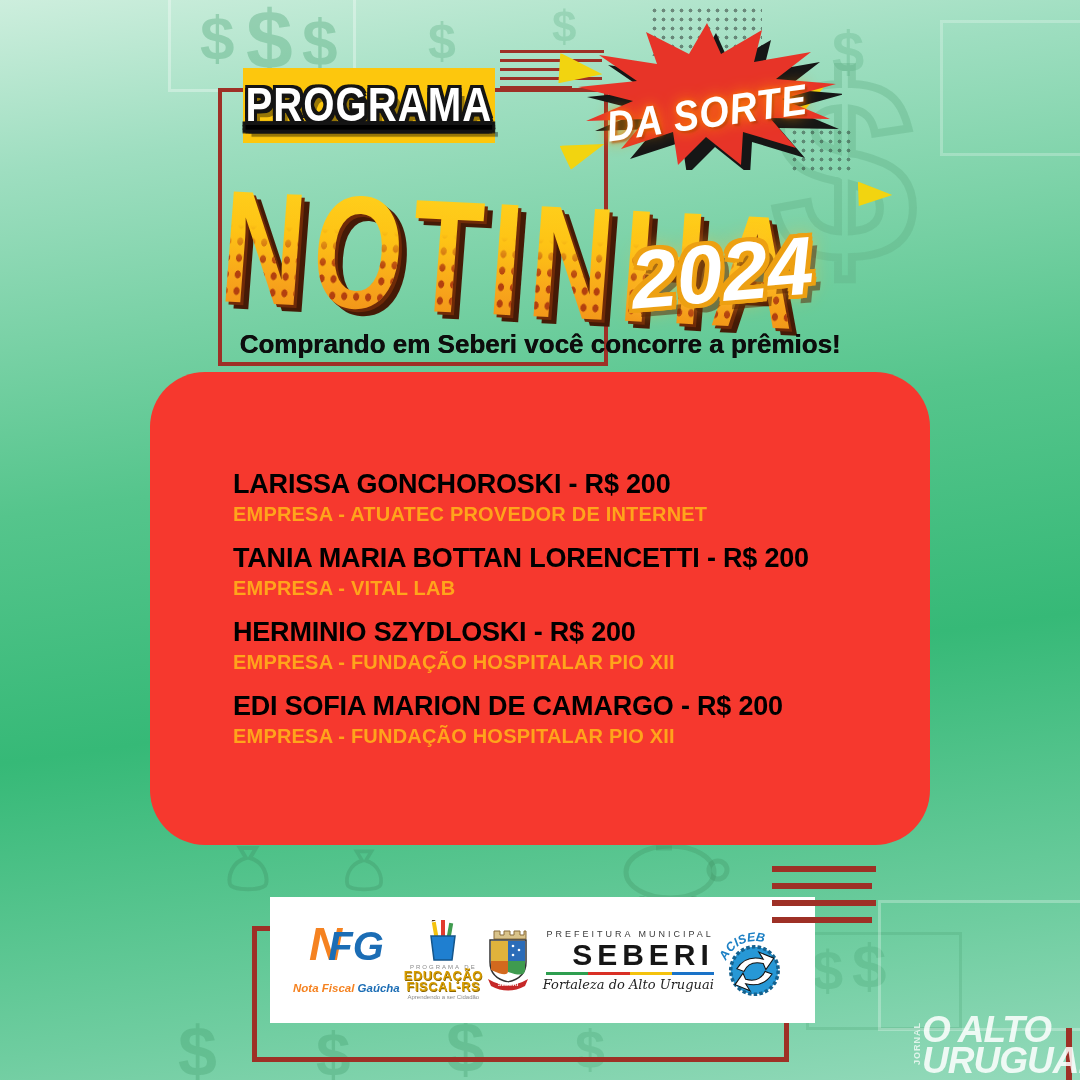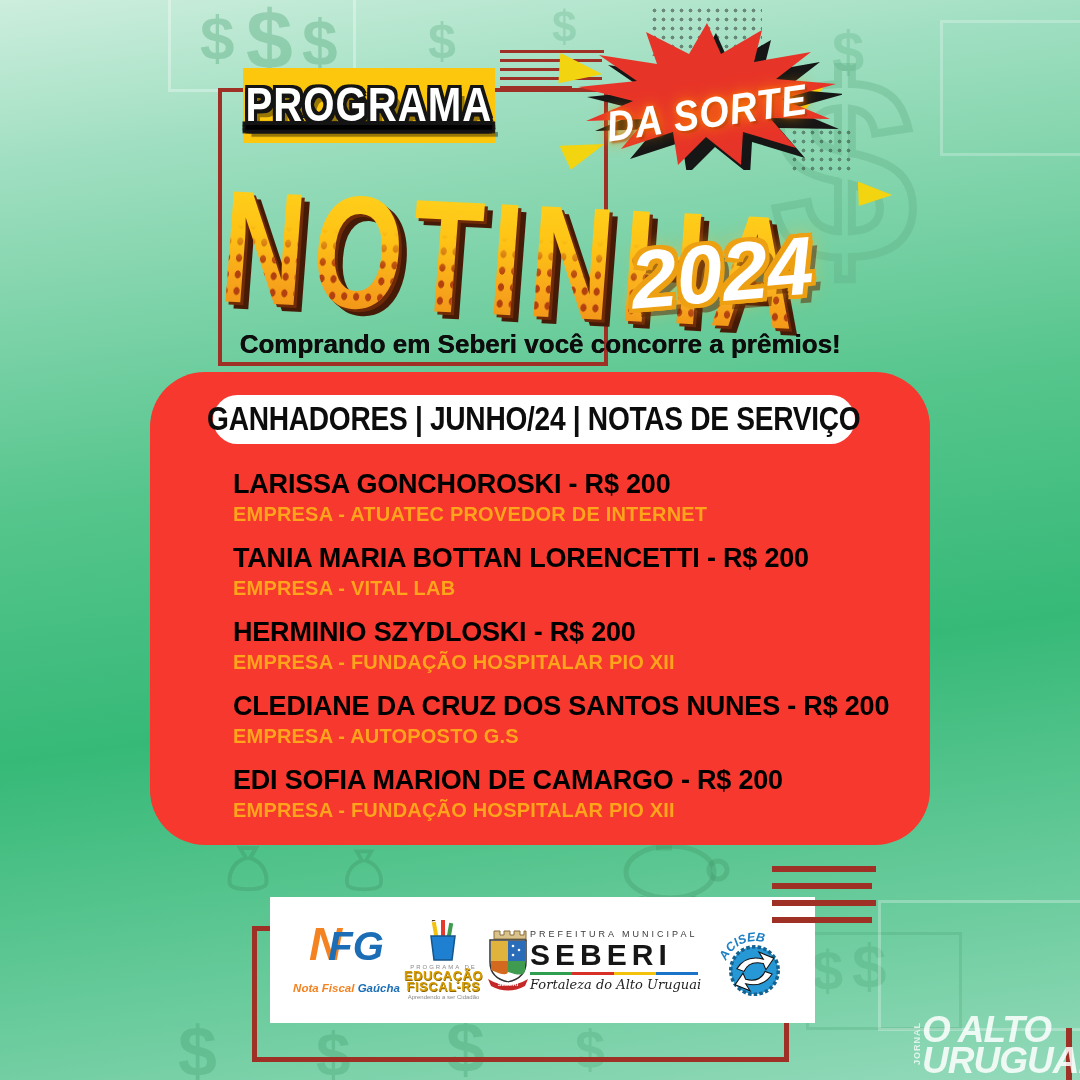--- a/index.html
+++ b/index.html
@@ -72,21 +72,21 @@
   .nfg-caption{font-size:11.5px;font-weight:bold;font-style:italic;margin-top:20px;white-space:nowrap;}
   .nfg-caption .c1{color:#f58220;} .nfg-caption .c2{color:#1b6db5;}
   
   .edu{display:flex;flex-direction:column;align-items:center;width:86px;text-align:center;}
   .edu-kicker{font-size:6px;letter-spacing:2px;color:#8a8a8a;margin-top:2px;}
   .edu-l1,.edu-l2{font-size:13px;font-weight:bold;color:#d99e00;letter-spacing:.5px;line-height:11px;
     text-shadow:.6px .6px 0 #8a6500;}
   .edu-caption{font-size:6px;color:#8a8a8a;margin-top:2px;}
   
   .seberi{display:flex;align-items:center;width:230px;}
-  .seberi-txt{display:flex;flex-direction:column;align-items:flex-start;width:178px;}
+  .seberi-txt{display:flex;flex-direction:column;align-items:flex-end;margin-left:6px;width:178px;}
   .seberi-kicker{font-size:9px;letter-spacing:3px;color:#3a3a3a;white-space:nowrap;}
   .seberi-name{font-size:30px;font-weight:bold;color:#161616;letter-spacing:5px;line-height:32px;}
   .seberi-stripes{width:168px;height:3px;margin:1px 0 2px 0;
     background:linear-gradient(90deg,#2e9e4f 0 25%,#d93025 25% 50%,#f4c20d 50% 75%,#1a73c8 75% 100%);}
   .seberi-slogan{font-family:"DejaVu Serif",serif;font-style:italic;font-size:13px;color:#222;white-space:nowrap;}
   
   .jornal{left:912px;top:1014px;z-index:4;display:flex;align-items:flex-start;color:rgba(255,255,255,.85);}
   .jornal-side{writing-mode:vertical-rl;transform:rotate(180deg);font-size:9px;font-weight:bold;
     letter-spacing:1px;opacity:.85;margin-top:8px;}
   .jornal-main{font-size:37px;font-weight:bold;font-style:italic;line-height:31px;letter-spacing:-1px;white-space:nowrap;}
@@ -162,43 +162,36 @@
     <div class="title-layer tl-extrude2">NOTINHA</div>
     <div class="title-layer tl-fill">NOTINHA</div>
     <div class="title-layer tl-dots">NOTINHA</div>
   </div>
 
   <div class="abs year">2024</div>
 
   <div class="abs tagline">Comprando em Seberi você concorre a prêmios!</div>
 
   <div class="abs card">
-    <div class="pill">
-      <span class="pill-text">GANHADORES | JUNHO/24 | NOTAS DE SERVIÇO</span>
-    </div>
     <div class="winners">
     <div class="winner">
       <div class="winner-name">LARISSA GONCHOROSKI - R$ 200</div>
       <div class="winner-company">EMPRESA - ATUATEC PROVEDOR DE INTERNET</div>
     </div>
 
     <div class="winner">
       <div class="winner-name">TANIA MARIA BOTTAN LORENCETTI - R$ 200</div>
       <div class="winner-company">EMPRESA - VITAL LAB</div>
     </div>
 
     <div class="winner">
       <div class="winner-name">HERMINIO SZYDLOSKI - R$ 200</div>
       <div class="winner-company">EMPRESA - FUNDAÇÃO HOSPITALAR PIO XII</div>
     </div>
 
-    <div class="winner">
-      <div class="winner-name">CLEDIANE DA CRUZ DOS SANTOS NUNES - R$ 200</div>
-      <div class="winner-company">EMPRESA - AUTOPOSTO G.S</div>
-    </div>
 
     <div class="winner">
       <div class="winner-name">EDI SOFIA MARION DE CAMARGO - R$ 200</div>
       <div class="winner-company">EMPRESA - FUNDAÇÃO HOSPITALAR PIO XII</div>
     </div>
   </div>
   </div>
 
   <div class="abs deco-rect-bottom"></div>
   <div class="red-line bline" style="left:772px;top:866px;width:104px;"></div>

